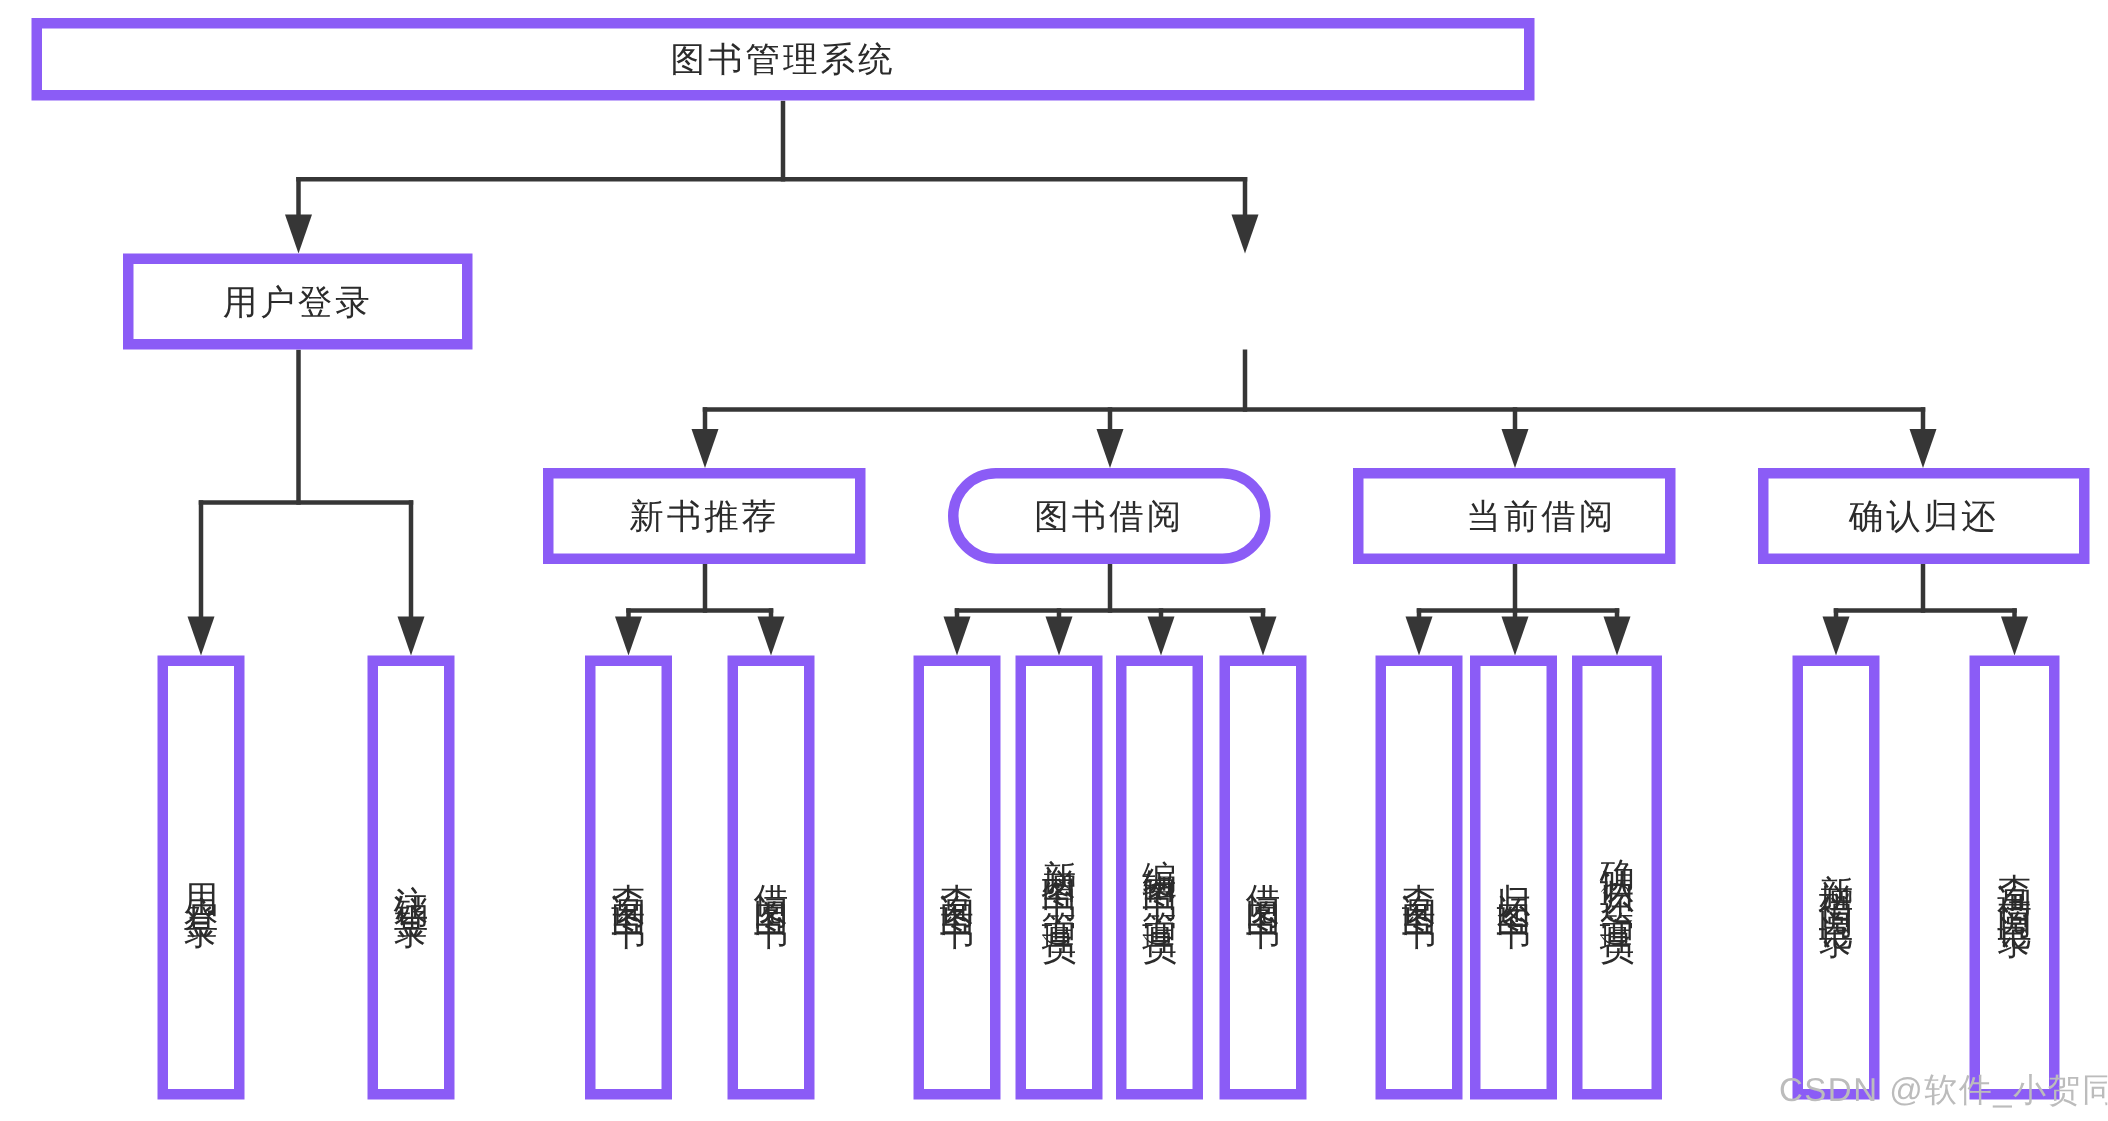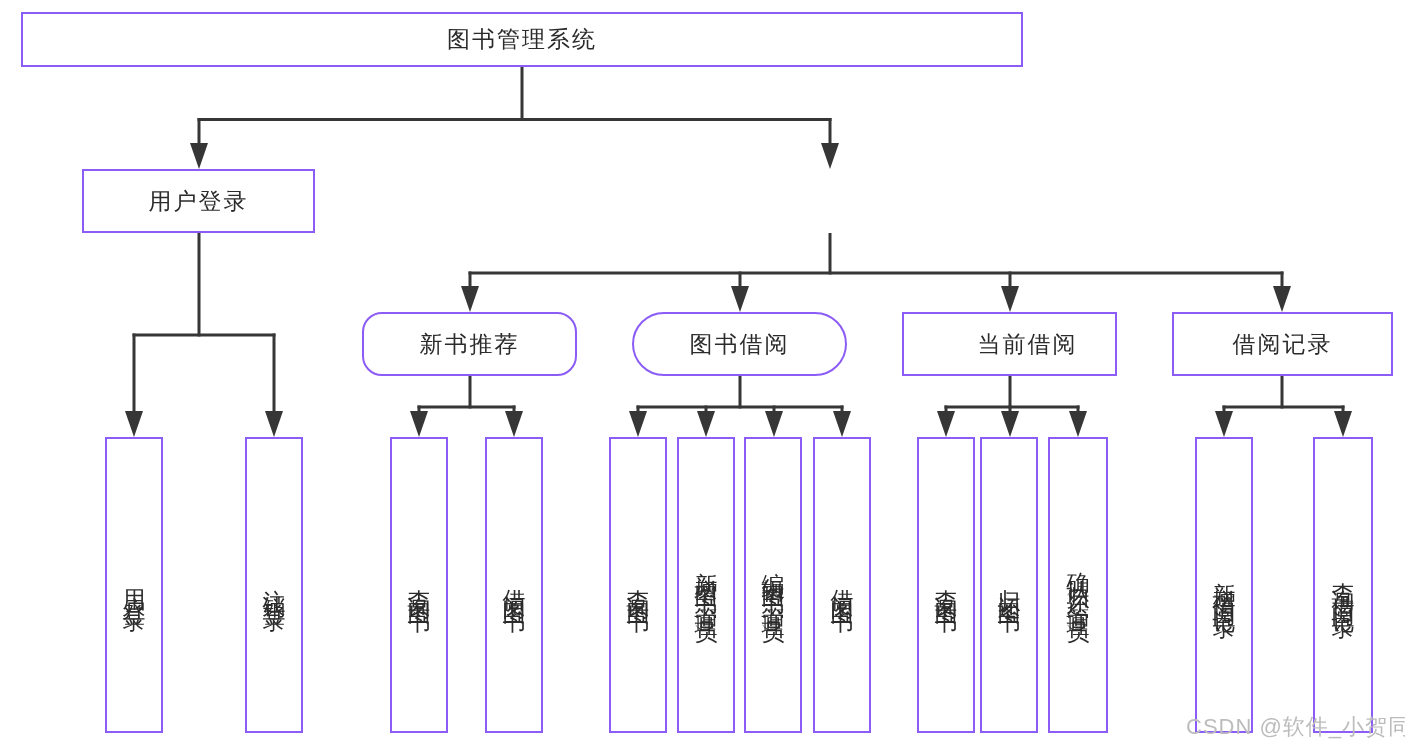--- a/index.html
+++ b/index.html
@@ -8,40 +8,40 @@
     width:1405px;height:747px;
     background:#ffffff;
     overflow:hidden;
     font-family:"Liberation Sans","DejaVu Sans",sans-serif;
   }
   #wires{position:absolute;left:0;top:0;width:1405px;height:747px;z-index:1;}
   .node{
     position:absolute;
     box-sizing:border-box;
     background:#ffffff;
-    border:2px solid #8b5cf6;
+    border:7px solid #8b5cf6;
     display:flex;align-items:center;justify-content:center;
     z-index:2;
     color:#2b2b2b;
   }
   .h-node{font-size:23px;letter-spacing:2px;white-space:nowrap;}
   .v-node .v-label{
     writing-mode:vertical-rl;
     text-orientation:mixed;
     font-size:23px;
     letter-spacing:7px;
     line-height:1;
     white-space:nowrap;
     color:#2b2b2b;
   }
   
   .n-root           {left:21px;  top:12px;  width:1002px; height:55px;}
   .n-user-login     {left:82px;  top:169px; width:233px;  height:64px;}
   .n-book-mgmt      {left:712px; top:169px; width:235px;  height:64px;}
-  .n-new-book       {left:362px; top:312px; width:215px;  height:64px;border-radius:20px;}
+  .n-new-book       {left:362px; top:312px; width:215px;  height:64px;}
   .n-book-borrow    {left:632px; top:312px; width:215px;  height:64px;border-radius:32px;}
   .n-current-borrow {left:902px; top:312px; width:215px;  height:64px;padding-left:36px;}
   .n-borrow-record  {left:1172px;top:312px; width:221px;  height:64px;}
   .leaf{top:437px;height:296px;}
   .n-leaf-login     {left:105px; width:58px;}
   .n-leaf-logout    {left:245px; width:58px;}
   .n-leaf-m1        {left:390px; width:58px;}
   .n-leaf-m2        {left:485px; width:58px;}
   .n-leaf-b1        {left:609px; width:58px;}
   .n-leaf-b2        {left:677px; width:58px;}
@@ -152,21 +152,21 @@
 
   <div class="node h-node n-book-borrow">
     <span>图书借阅</span>
   </div>
 
   <div class="node h-node n-current-borrow">
     <span>当前借阅</span>
   </div>
 
   <div class="node h-node n-borrow-record">
-    <span>借阅记录</span>
+    <span>确认归还</span>
   </div>
 
   <div class="node v-node leaf n-leaf-login">
     <span class="v-label">用户登录</span>
   </div>
   <div class="node v-node leaf n-leaf-logout">
     <span class="v-label">注销登录</span>
   </div>
 
   <div class="node v-node leaf n-leaf-m1">

